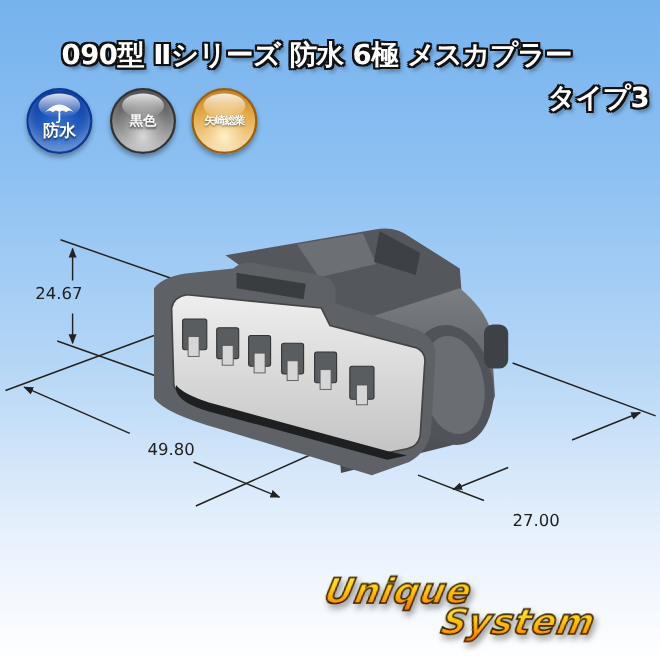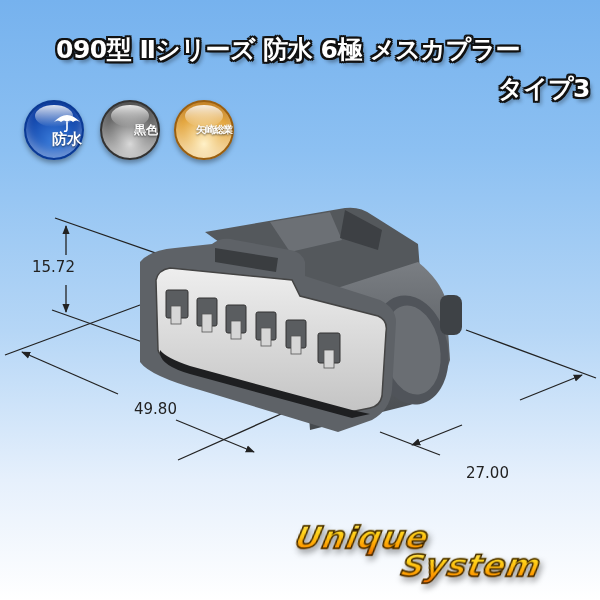--- a/index.html
+++ b/index.html
@@ -13,22 +13,22 @@
     font-size: 25px; letter-spacing: -0.5px; white-space: nowrap;
     text-shadow:
       -2px -2px 0 #111, 2px -2px 0 #111, -2px 2px 0 #111, 2px 2px 0 #111,
       0 -2px 0 #111, 0 2px 0 #111, -2px 0 0 #111, 2px 0 0 #111,
       3px 4px 4px rgba(0,0,0,0.45);
     margin-left: 46px;
   }
   .title-line1 { top: 33px; left: 10px; }
   .title-line2 { top: 72px; right: 10px; left: auto; }
   .badge {
-    position: absolute; top: 100px; width: 56px; height: 56px; border-radius: 50%;
-    display: flex; align-items: flex-end; justify-content: center; flex-direction: column;
+    position: absolute; top: 80px; width: 56px; height: 56px; border-radius: 50%;
+    display: flex; align-items: center; justify-content: center; flex-direction: column;
     color: #fff; font-weight: bold;
     box-shadow: 0 3px 5px rgba(0,0,0,0.35), inset 0 -6px 10px rgba(255,255,255,0.35);
   }
   .badge::before {
     content: ""; position: absolute; left: 9px; right: 9px; top: 3px; height: 22px;
     border-radius: 50%; background: linear-gradient(to bottom, rgba(255,255,255,0.85), rgba(255,255,255,0));
   }
   .badge-waterproof { left: 24px; background: radial-gradient(circle at 50% 70%, #3b7ddb, #0c3fa6 70%, #082e80); border: 2px solid #0b3a95; }
   .badge-black { left: 100px; background: radial-gradient(circle at 50% 75%, #d9d9d9, #6a6a6a 60%, #3a3a3a); border: 2px solid #333; }
   .badge-maker { left: 174px; background: radial-gradient(circle at 50% 75%, #fff1c8, #e3a53d 60%, #a86410); border: 2px solid #9a5f10; }
@@ -143,18 +143,18 @@
   <g fill="#d6d6d6" stroke="#555" stroke-width="0.8">
     <rect x="171" y="306" width="10" height="18"></rect>
     <rect x="202" y="314" width="10" height="18"></rect>
     <rect x="231" y="321" width="10" height="18"></rect>
     <rect x="261" y="328" width="10" height="18"></rect>
     <rect x="291" y="336" width="10" height="18"></rect>
     <rect x="324" y="350" width="10" height="18"></rect>
   </g>
 </svg>
 
-<div class="dim-label dim-h">15.72</div>
+<div class="dim-label dim-h">24.67</div>
 <div class="dim-label dim-w">49.80</div>
 <div class="dim-label dim-d">27.00</div>
 
 <div class="logo logo-line1">Unique</div>
 <div class="logo logo-line2">System</div>
 
 </body></html>

